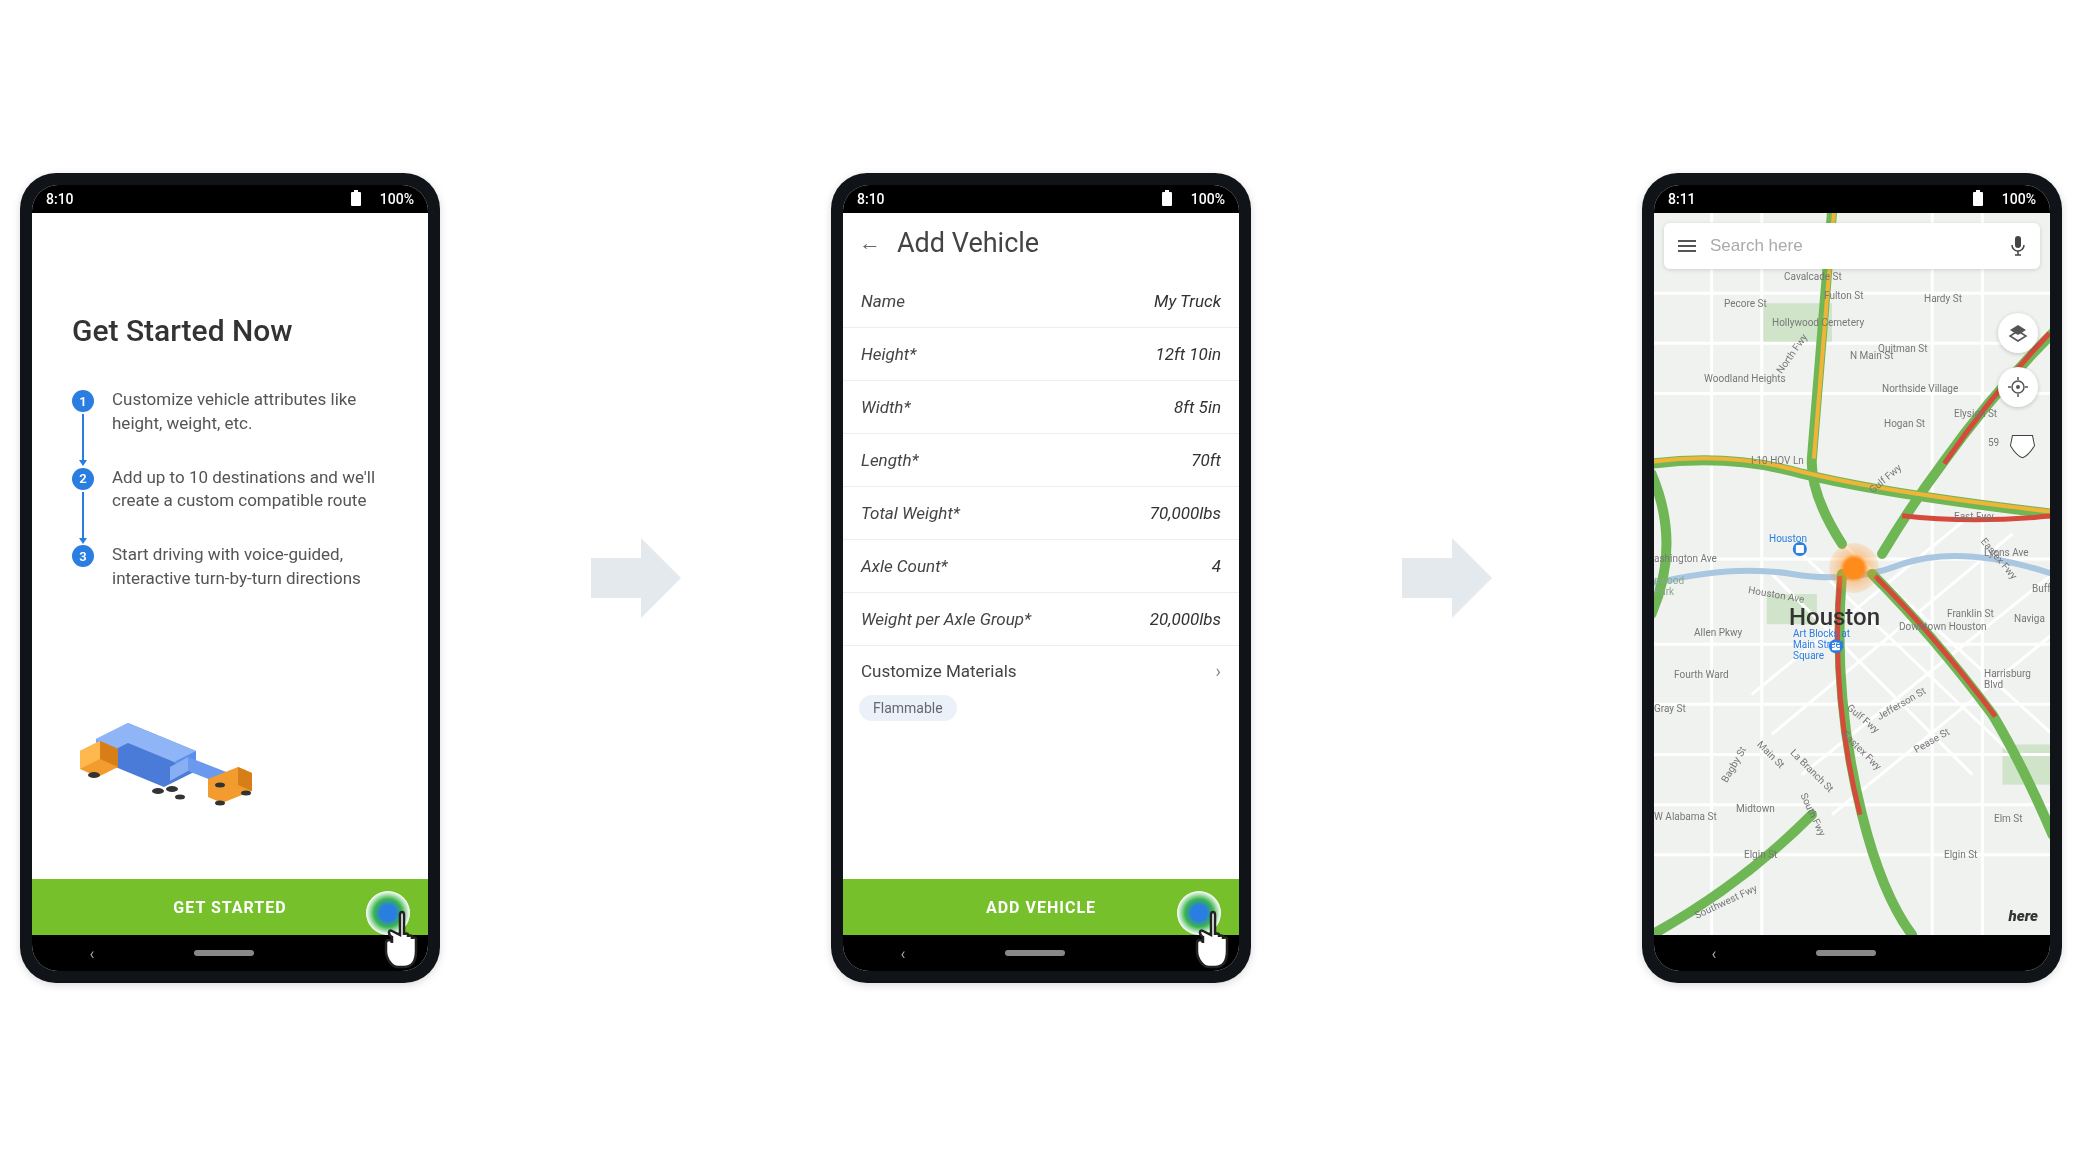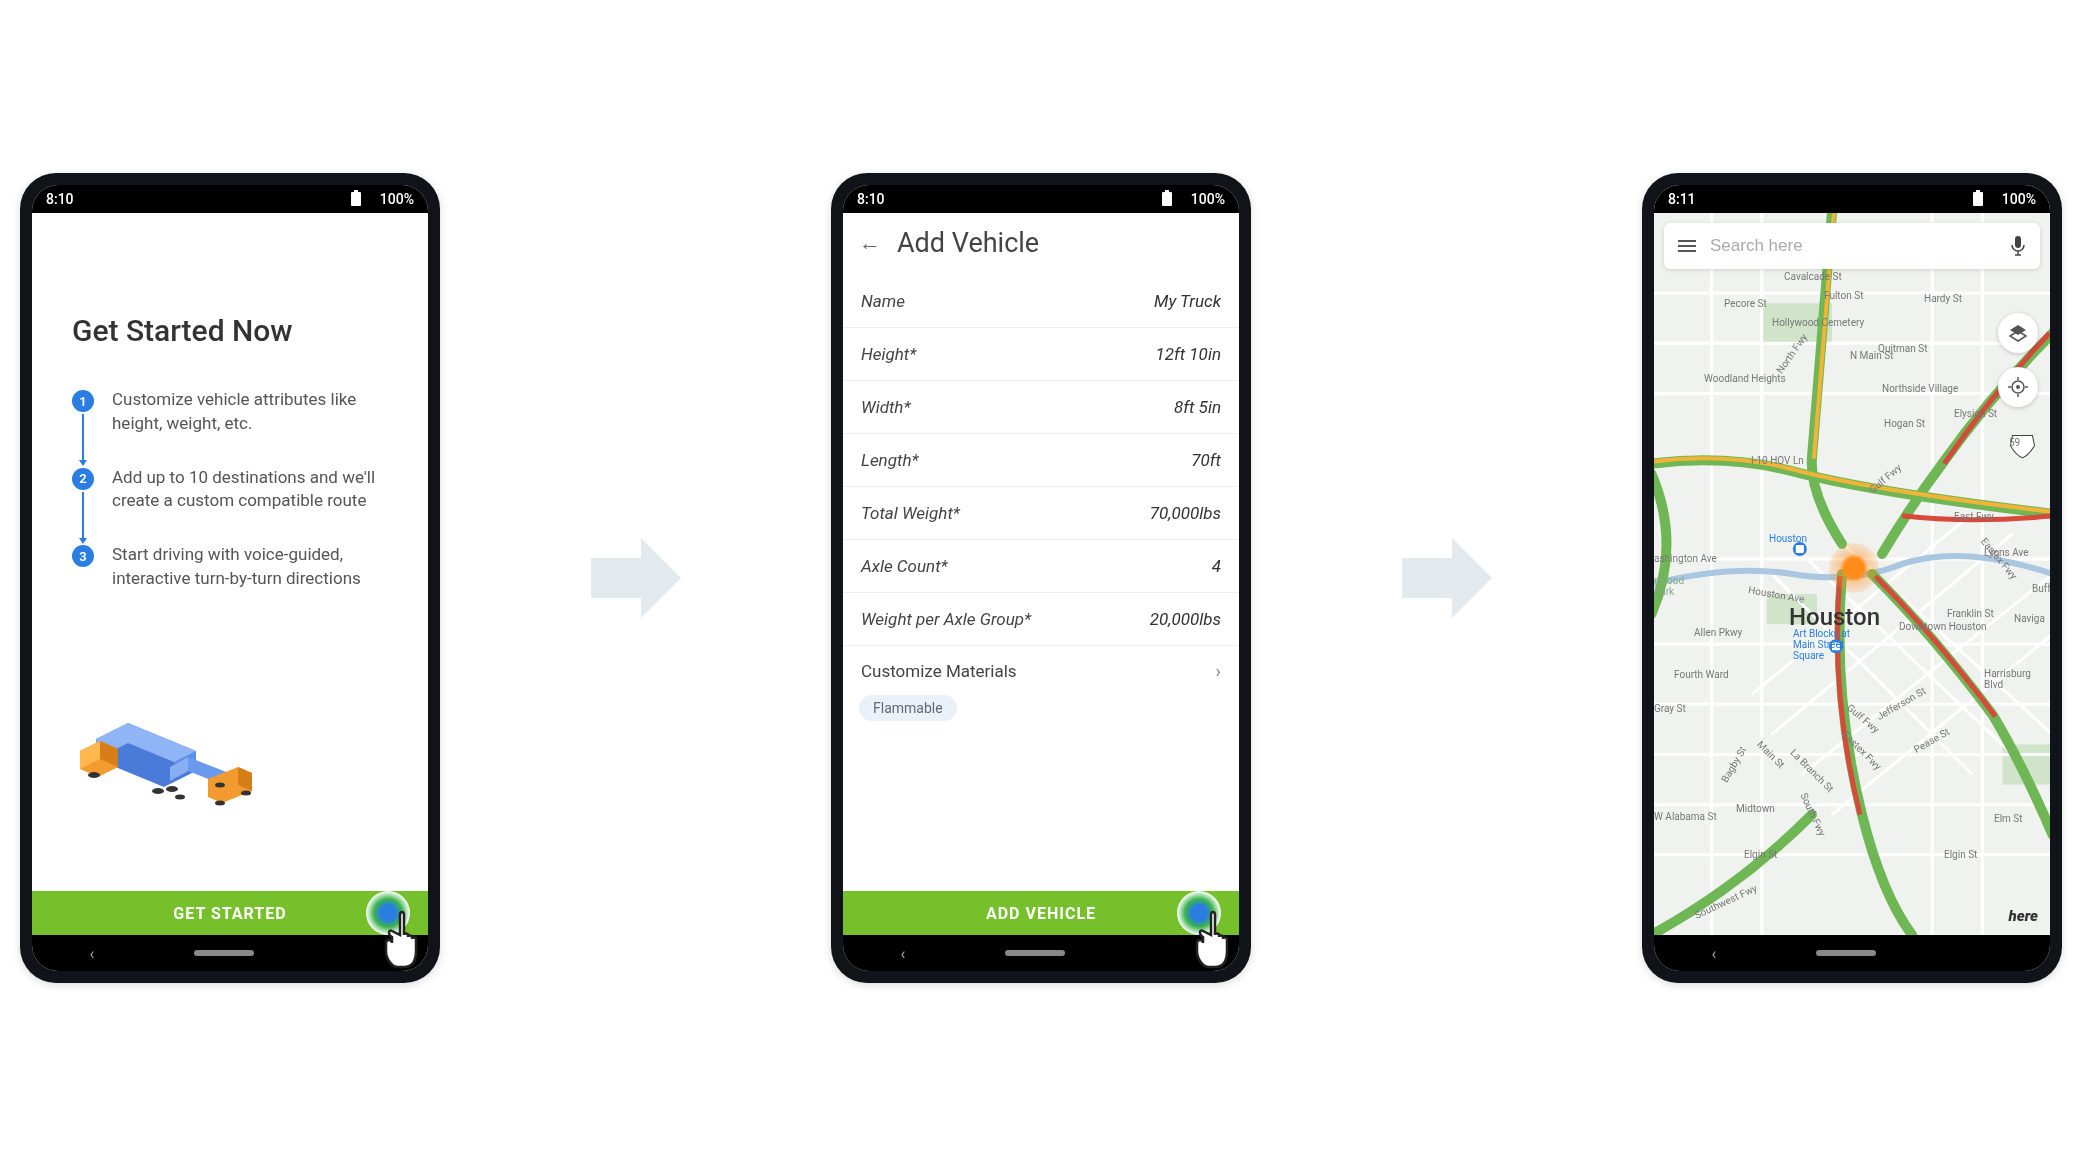--- a/index.html
+++ b/index.html
@@ -117,21 +117,21 @@
   .s1-step .text { font-size: 17px; color: #555; line-height: 1.4; }
   .trucks {
     margin-top: 120px;
     align-self: center;
     position: relative;
     width: 180px;
     height: 100px;
   }
   .greenbtn {
     margin-top: auto;
-    height: 44px;
+    height: 56px;
     background: #76c12b;
     color: #fff;
     font-size: 16px;
     font-weight: 700;
     letter-spacing: 1px;
     display: flex;
     align-items: center;
     justify-content: center;
     cursor: pointer;
   }
@@ -520,21 +520,21 @@
           <div class="poi-label" style="left:230px;top:205px">Hogan St</div>
           <div class="poi-label" style="left:300px;top:195px">Elysian St</div>
           <div class="poi-label" style="left:115px;top:135px;transform:rotate(-55deg)">North Fwy</div>
           <div class="poi-label" style="left:97px;top:242px">I-10 HOV Ln</div>
           <div class="poi-label" style="left:212px;top:260px;transform:rotate(-40deg)">Gulf Fwy</div>
           <div class="poi-label" style="left:224px;top:130px">Quitman St</div>
           <div class="poi-label" style="left:300px;top:298px">East Fwy</div>
           <div class="poi-label" style="left:0px;top:340px">ashington Ave</div>
           <div class="poi-label" style="left:330px;top:334px">Lyons Ave</div>
           <div class="poi-label" style="left:115px;top:320px;color:#2a7de1">Houston</div>
-          <div class="poi-label" style="left:355px;top:224px">59</div>
+          <div class="poi-label" style="left:334px;top:224px">59</div>
           <div class="poi-label" style="left:0px;top:362px;color:#8a8">nwood<br>Park</div>
           <div class="poi-label" style="left:40px;top:414px">Allen Pkwy</div>
           <div class="poi-label" style="left:293px;top:395px">Franklin St</div>
           <div class="poi-label" style="left:139px;top:415px;color:#2a7de1;line-height:1.1"><span>Art Blocks at</span><br><span>Main Street</span><br><span>Square</span></div>
           <div class="poi-label" style="left:245px;top:408px">Downtown Houston</div>
           <div class="poi-label" style="left:360px;top:400px">Naviga</div>
           <div class="poi-label" style="left:20px;top:456px">Fourth Ward</div>
           <div class="poi-label" style="left:0px;top:490px">Gray St</div>
           <div class="poi-label" style="left:330px;top:455px">Harrisburg Blvd</div>
           <div class="poi-label" style="left:220px;top:485px;transform:rotate(-30deg)">Jefferson St</div>

